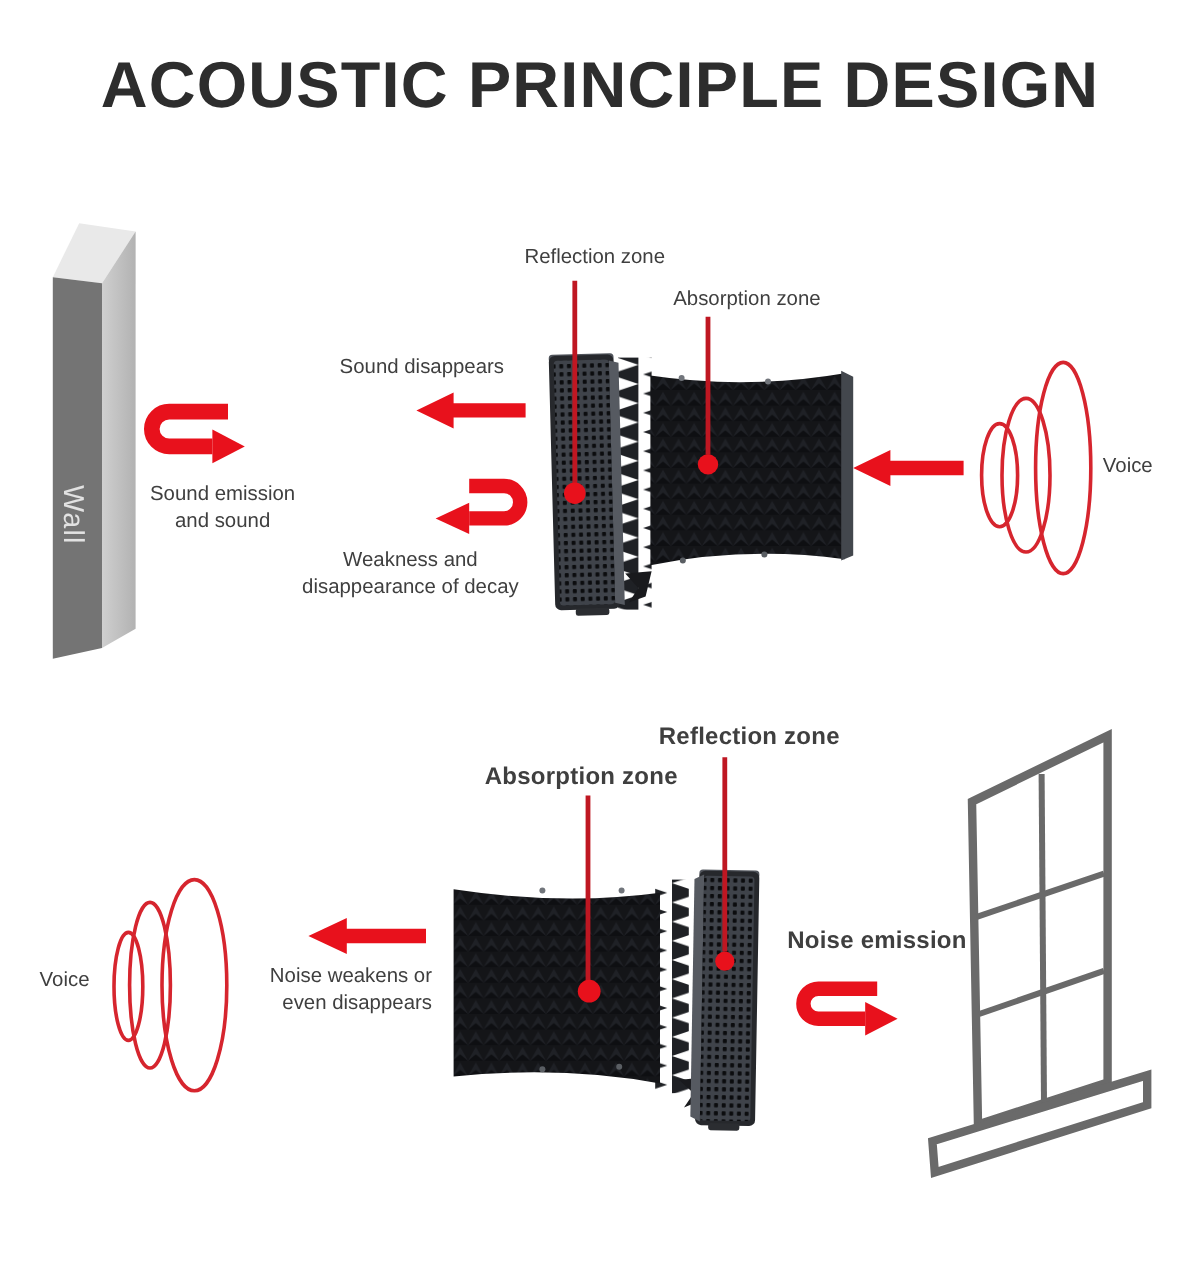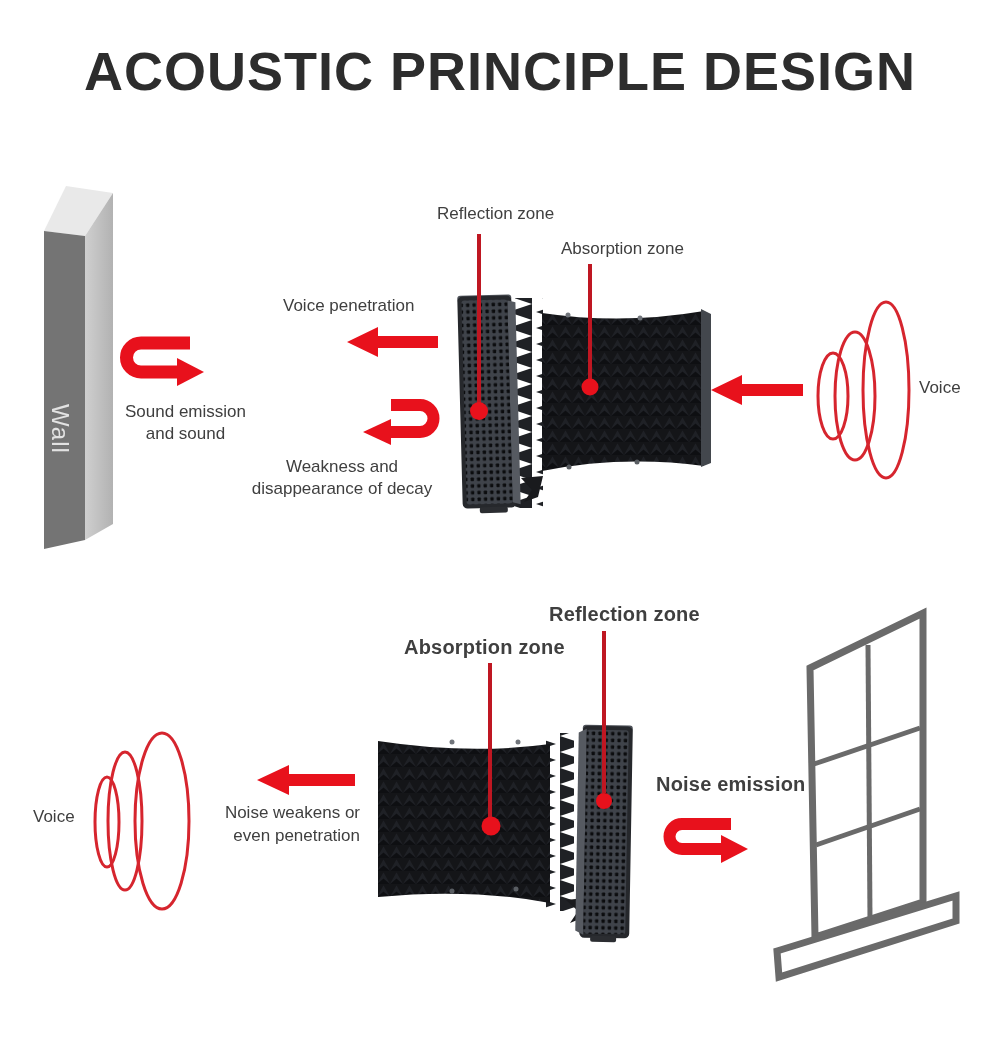--- a/index.html
+++ b/index.html
@@ -153,39 +153,39 @@
     </g>
   </svg>
 
   <div class="wall-label">Wall</div>
 
   <div class="lbl" style="left:125px;top:401px;text-align:center;">
     <span class="ln">Sound emission</span>
     <span class="ln">and sound</span>
   </div>
 
-  <div class="lbl" style="left:283px;top:295px;">Voice penetration</div>
+  <div class="lbl" style="left:283px;top:295px;">Sound disappears</div>
 
   <div class="lbl" style="left:437px;top:203px;">Reflection zone</div>
 
   <div class="lbl" style="left:561px;top:238px;">Absorption zone</div>
 
   <div class="lbl lbl-right" style="left:236px;top:456px;width:212px;text-align:center;">
     <span class="ln">Weakness and</span>
     <span class="ln">disappearance of decay</span>
   </div>
 
   <div class="lbl" style="left:919px;top:377px;">Voice</div>
 
   <div class="lbl zone-big" style="left:404px;top:636px;">Absorption zone</div>
 
   <div class="lbl zone-big" style="left:549px;top:603px;">Reflection zone</div>
 
   <div class="lbl lbl-right" style="left:172px;top:801px;width:188px;line-height:23px;">
     <span class="ln">Noise weakens or</span>
-    <span class="ln">even penetration</span>
+    <span class="ln">even disappears</span>
   </div>
 
   <div class="lbl" style="left:33px;top:806px;">Voice</div>
 
   <div class="lbl zone-big" style="left:656px;top:773px;text-align:right;">Noise emission</div>
 
 </div>
 
 </body></html>

